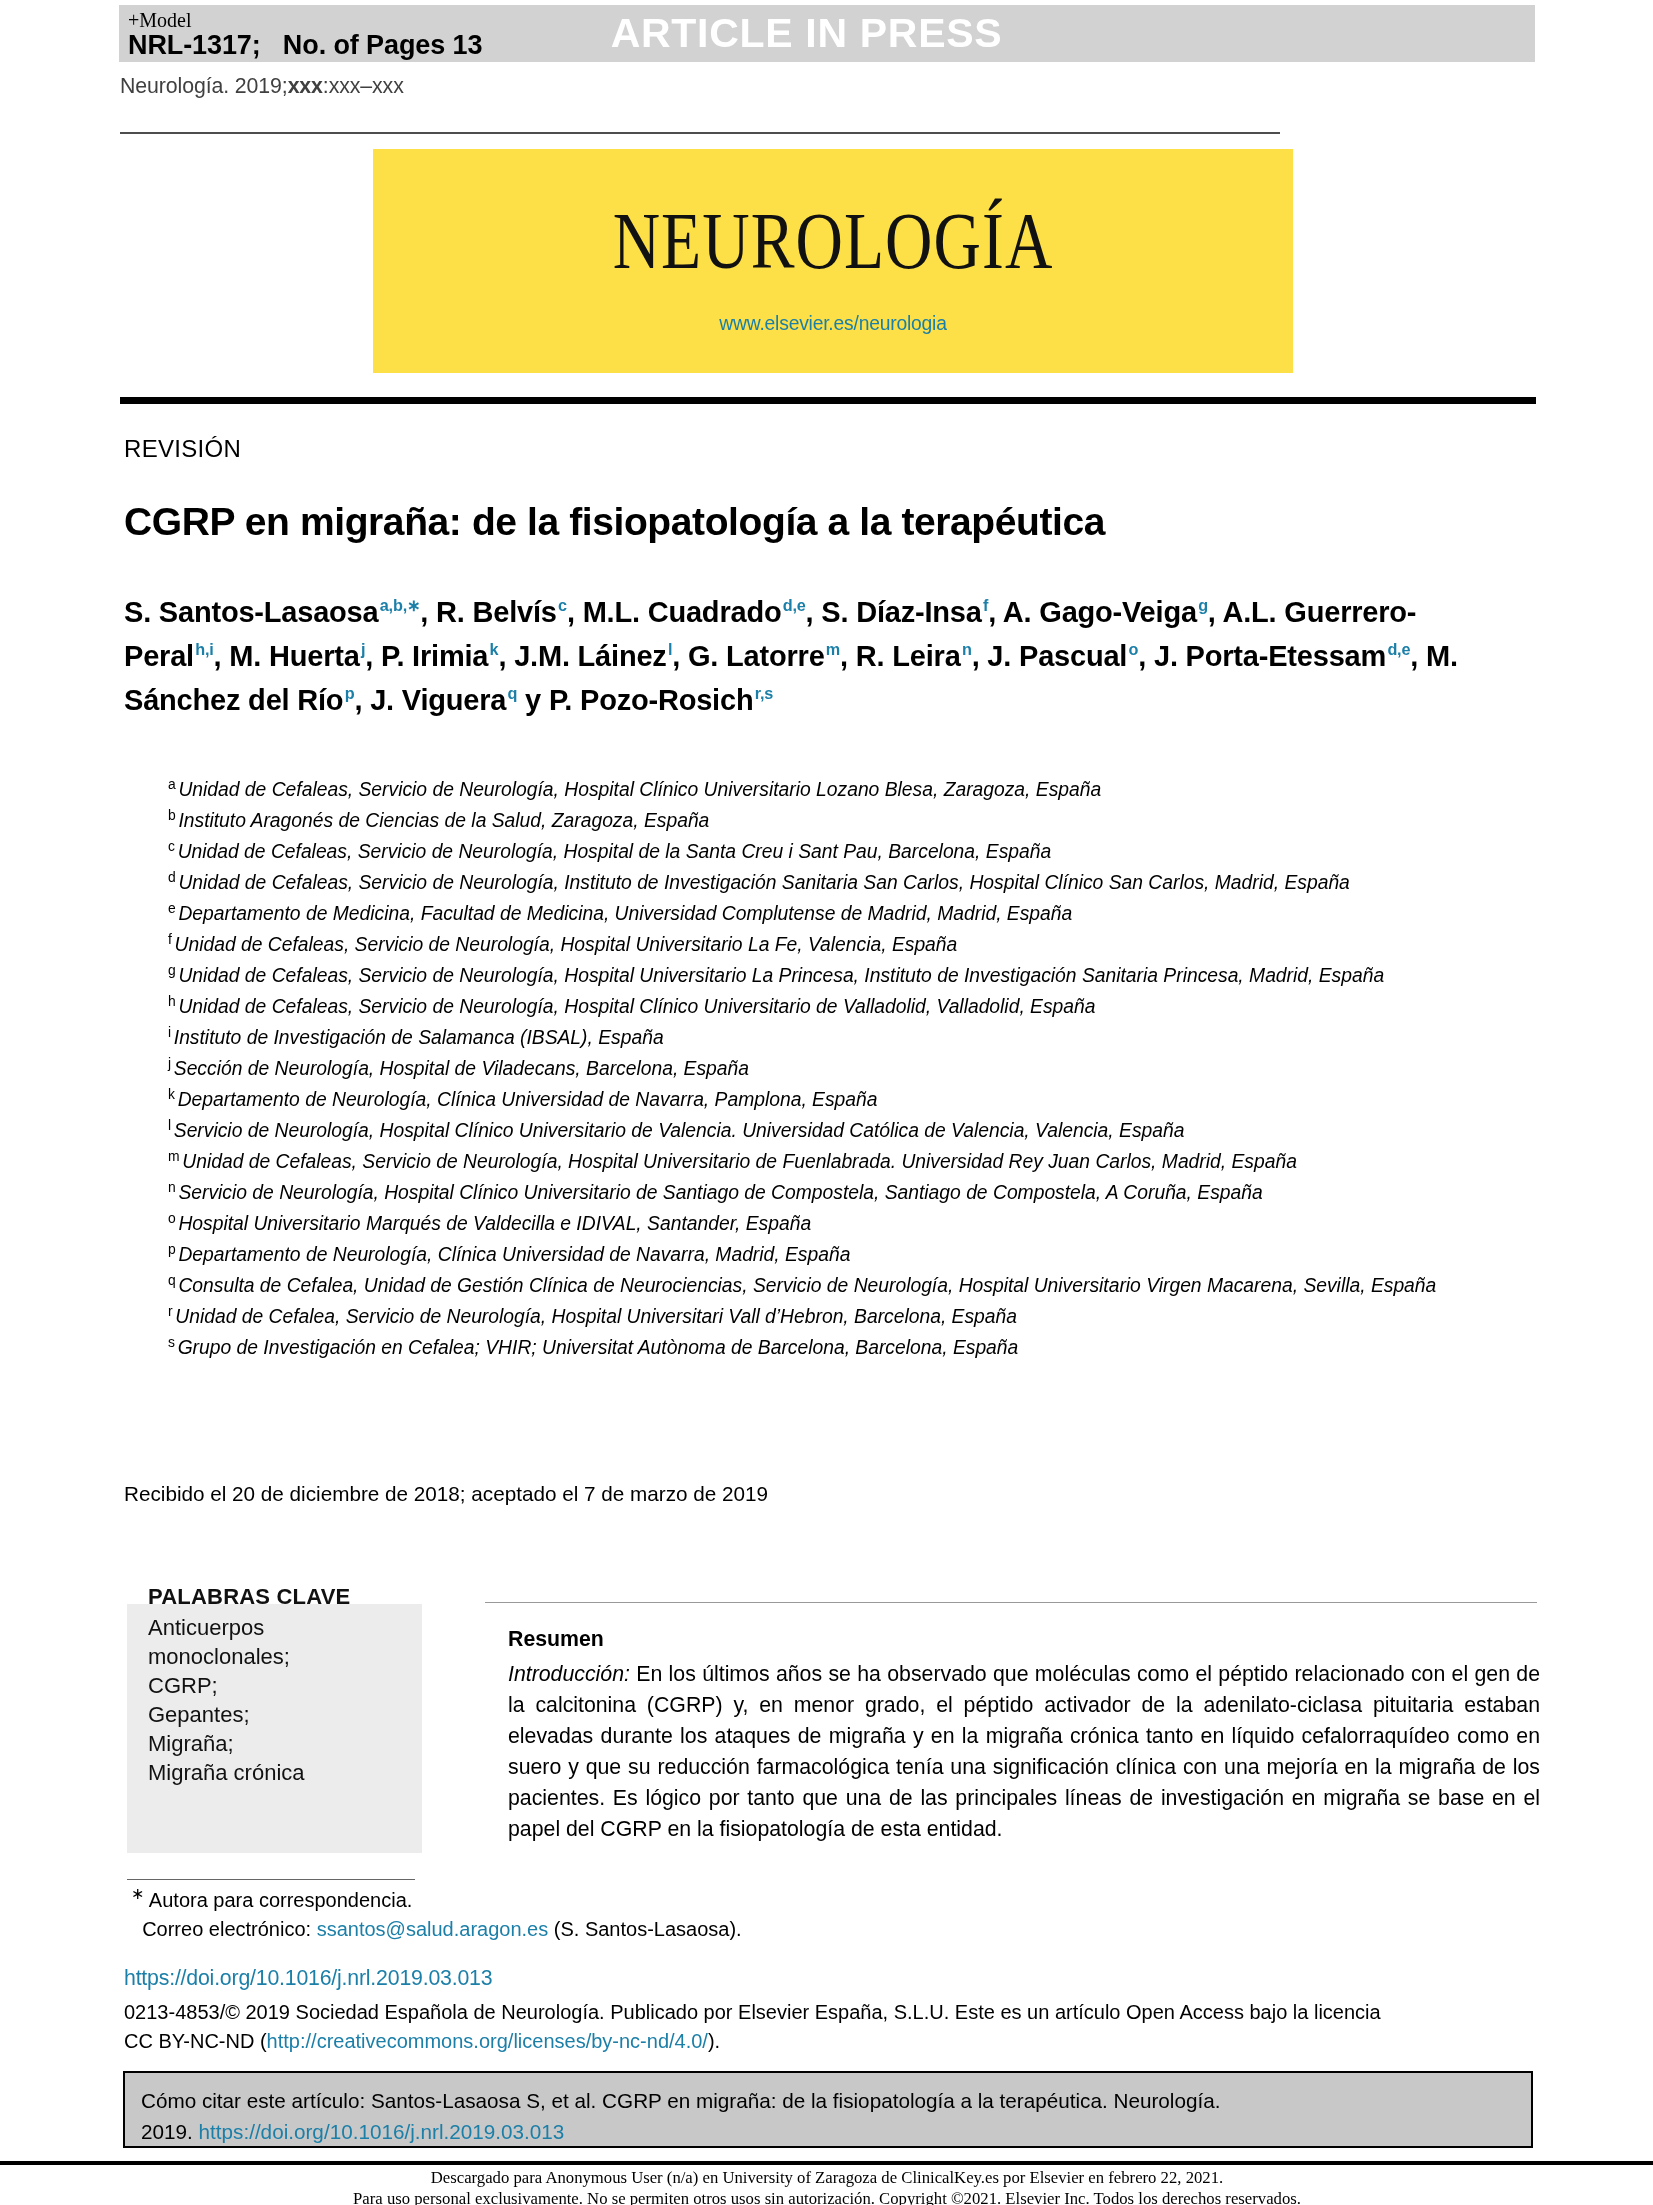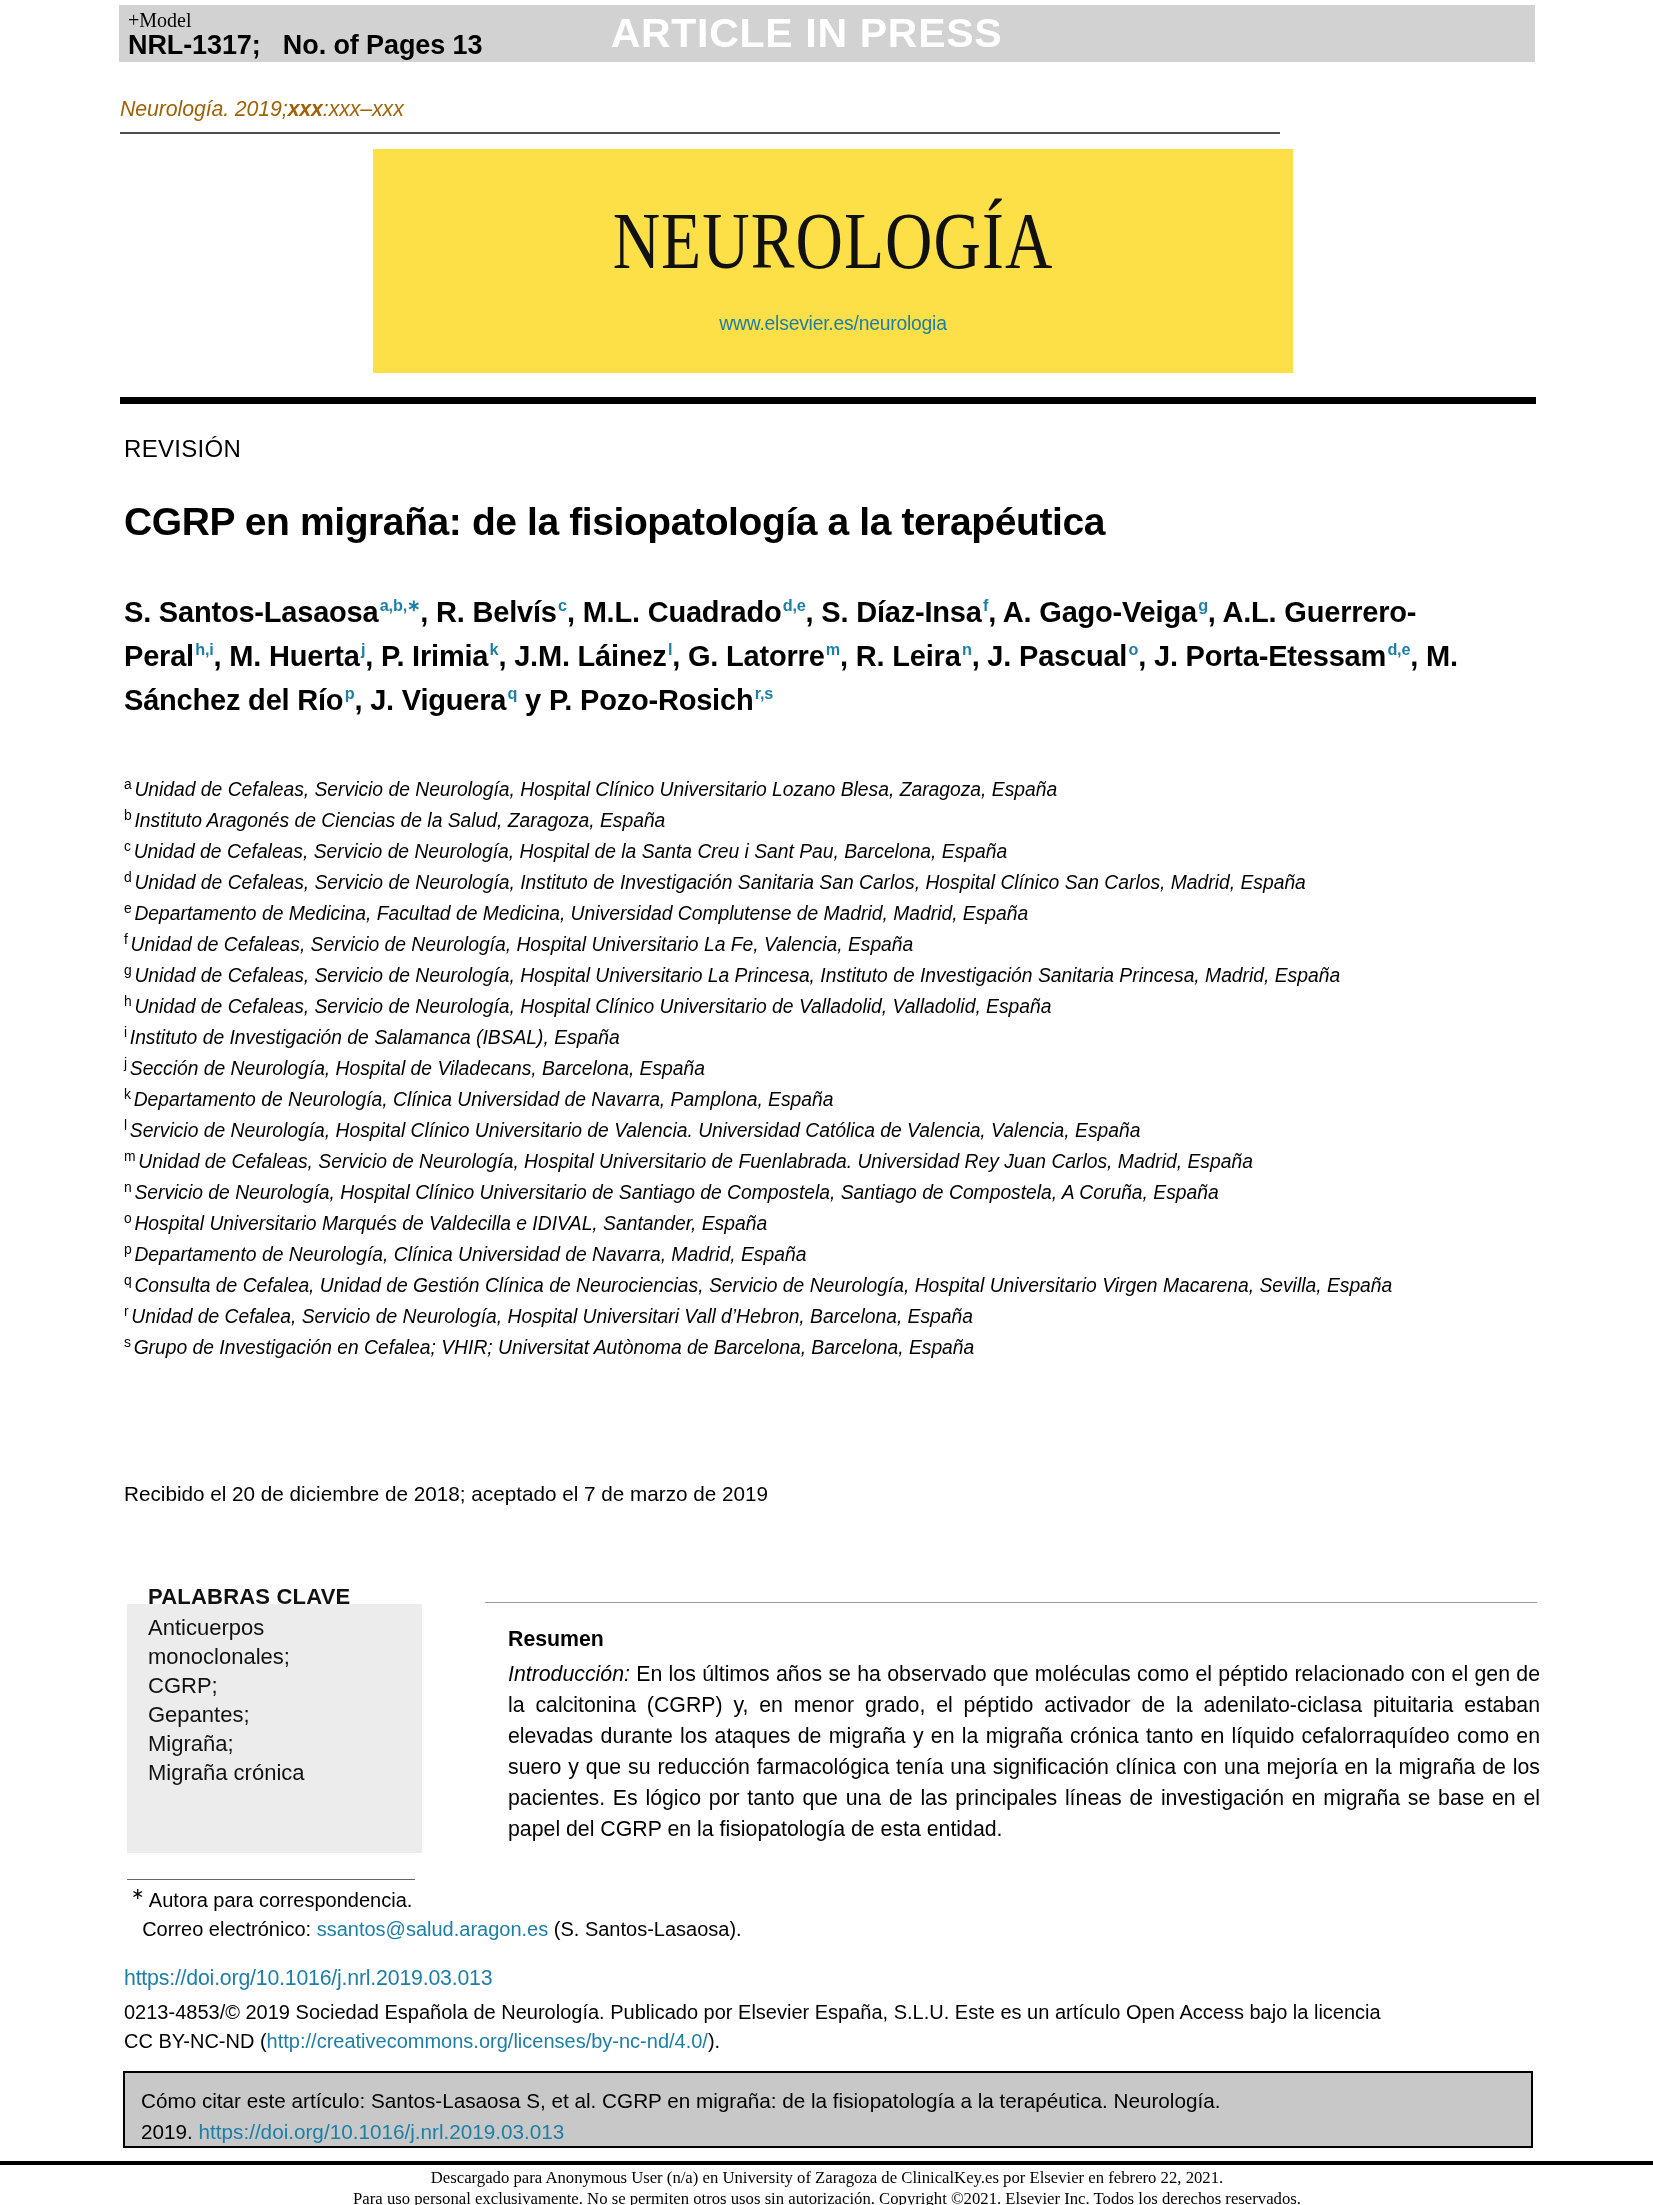--- a/index.html
+++ b/index.html
@@ -55,26 +55,25 @@
     font-size: 41px;
     line-height: 48px;
     letter-spacing: 0.7px;
     color: #ffffff;
     text-align: center;
   }
 
   
   .journalref {
     position: absolute;
-    top: 97px;
+    top: 74px;
     left: 120px;
     font-size: 21.3px;
-    color: #a16207;
+    color: #404040;
     letter-spacing: -0.1px;
-    font-style: italic;
   }
   .journalref b { font-weight: bold; }
 
   .rule-thin {
     position: absolute;
     left: 120px;
     top: 132px;
     width: 1160px;
     height: 2px;
     background: #4d4d4d;
@@ -169,20 +168,21 @@
     top: 774px;
     width: 1407px;
     font-size: 19.3px;
     font-style: italic;
     line-height: 31px;
     color: #000;
   }
   .affils .aff {
     display: block;
     text-indent: 0;
+    margin-left: 44px;
   }
   .affils sup {
     font-style: normal;
     font-size: 0.72em;
     vertical-align: super;
     line-height: 0;
     padding-right: 2.7px;
   }
 
   .received {

